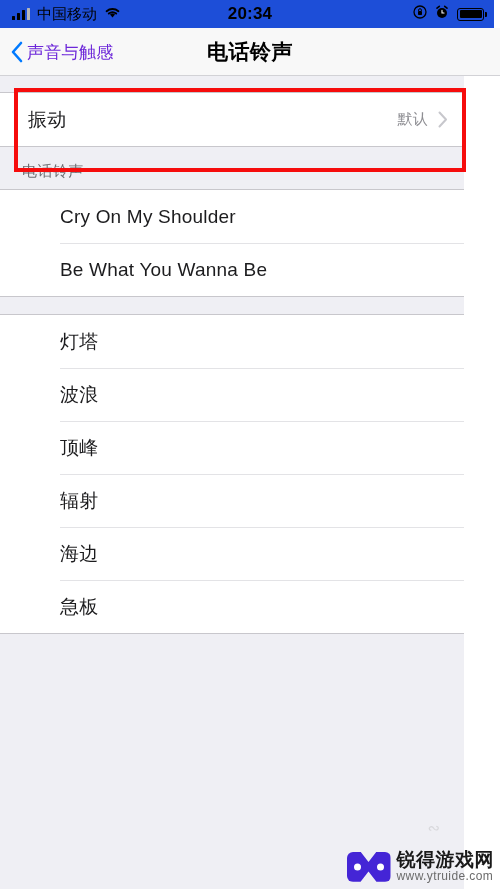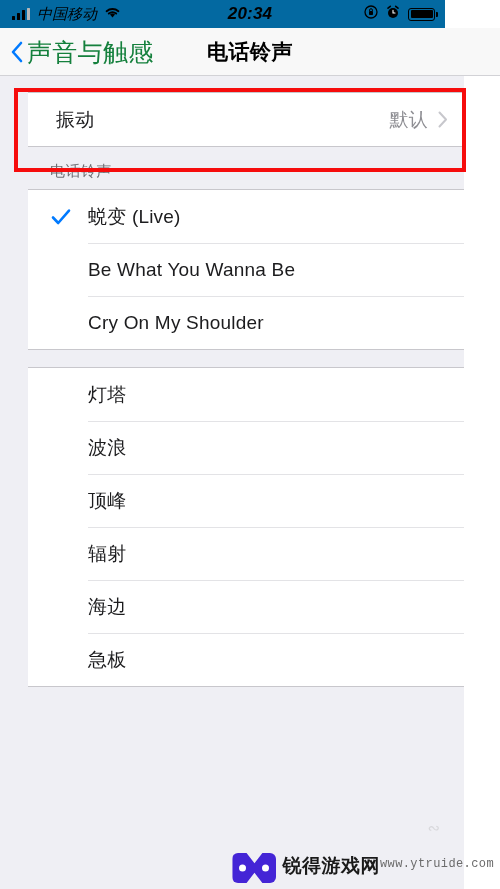--- a/index.html
+++ b/index.html
@@ -6,23 +6,23 @@
   html, body {
     width: 500px; height: 889px;
     font-family: "Liberation Sans", "DejaVu Sans", sans-serif;
     background: #efeff4;
     overflow: hidden;
   }
   #screen { position: relative; width: 500px; height: 889px; background: #ffffff; }
 
   
   .statusbar {
-    position: absolute; top: 0; left: 0; width: 445px; height: 28px;
-    background: #0369a1;
-    display: flex; align-items: center; font-style: italic;
+    position: absolute; top: 0; left: 0; width: 494px; height: 28px;
+    background: #1d4ed8;
+    display: flex; align-items: center;
   }
   .sb-left { position: absolute; left: 12px; display: flex; align-items: center; gap: 7px; }
   .sb-center { position: absolute; left: 0; width: 500px; text-align: center;
                font-size: 17px; font-weight: bold; color: #000; letter-spacing: .2px; }
   .sb-right { position: absolute; right: 10px; display: flex; align-items: center; gap: 8px; }
 
   .signal { display: flex; align-items: flex-end; gap: 2px; height: 12px; }
   .signal i { display: block; width: 3px; background: #000; border-radius: .5px; }
   .signal i:nth-child(1) { height: 4px; }
   .signal i:nth-child(2) { height: 7px; }
@@ -39,45 +39,45 @@
   
   .navbar {
     position: absolute; top: 28px; left: 0; width: 500px; height: 48px;
     background: #f8f8f8; border-bottom: 1px solid #d2d2d6;
   }
   .back-btn {
     position: absolute; left: 10px; top: 0; height: 48px;
     display: flex; align-items: center; gap: 4px; cursor: pointer;
   }
   .chev-left { width: 13px; height: 22px; flex: none; }
-  .back-label { font-size: 25px; color: #15803d; letter-spacing: .3px; }
+  .back-label { font-size: 17px; color: #6d28d9; letter-spacing: .3px; }
   .nav-title {
     position: absolute; left: 0; top: 0; width: 500px; height: 48px;
     display: flex; align-items: center; justify-content: center;
     font-size: 21px; font-weight: bold; color: #000; letter-spacing: .5px;
   }
 
   
   .content { position: absolute; top: 76px; left: 0; width: 464px; height: 813px;
-             background: #efeff4; padding-left: 28px; }
+             background: #efeff4; }
 
   .gap { background: #efeff4; }
 
   .group { background: #ffffff; border-top: 1px solid #c8c7cc; border-bottom: 1px solid #c8c7cc; }
 
   .row {
     position: relative; height: 53px; display: flex; align-items: center;
     padding-left: 60px; padding-right: 16px; background: #fff; cursor: pointer;
   }
   .row + .row::before {
     content: ""; position: absolute; left: 60px; right: 0; top: 0; height: 1px;
     background: #e3e3e6;
   }
   .row-label { font-size: 19px; color: #1c1c1e; letter-spacing: .2px; }
-  .row-value { margin-left: auto; font-size: 19px; color: #8e8e93; letter-spacing: .2px; }
+  .row-value { margin-left: auto; font-size: 15px; color: #8e8e93; letter-spacing: .2px; }
   .row-chevron { width: 10px; height: 17px; margin-left: 10px; flex: none; }
 
   .row.vibration { padding-left: 28px; }
   .row.vibration::before { display: none; }
 
   .check {
     position: absolute; left: 22px; top: 50%; transform: translateY(-50%);
     width: 22px; height: 22px;
   }
 
@@ -102,21 +102,21 @@
     border-radius: 6px;
     position: relative;
     clip-path: polygon(0% 0%, 32% 0%, 50% 34%, 68% 0%, 100% 0%, 100% 100%, 68% 100%, 50% 66%, 32% 100%, 0% 100%);
   }
   .wm-mark::before, .wm-mark::after {
     content: ""; position: absolute; top: 50%; transform: translateY(-50%);
     width: 7px; height: 7px; background: #fff; border-radius: 50%;
   }
   .wm-mark::before { left: 7px; }
   .wm-mark::after { right: 7px; }
-  .wm-text { display: flex; line-height: 1.05; font-family: Liberation Mono, monospace; }
+  .wm-text { display: flex; flex-direction: column; line-height: 1.05; }
   .wm-title { font-size: 19px; font-weight: bold; color: #1a1a1a; letter-spacing: .5px; }
   .wm-url { font-size: 12px; color: #6b6b6b; letter-spacing: .4px; }
   .wm-swoosh { position: absolute; right: 60px; bottom: 52px; color: #d8d8dc; font-size: 15px; }
 </style>
 </head>
 <body>
 
 <div id="screen">
 
   <div class="statusbar">
@@ -185,30 +185,24 @@
             <path d="M1.5 1.5 L8 8.5 L1.5 15.5" stroke="#c7c7cc" stroke-width="2" fill="none" stroke-linecap="round" stroke-linejoin="round"></path>
           </svg>
         </span>
       </div>
     </div>
 
     <div class="section-header">电话铃声</div>
 
     <div class="group" id="group-custom">
         <div class="row">
-          <span class="check"><svg width="22" height="22" viewBox="0 0 22 22">
-              <path d="M3 11.5 L8.2 17 L19 4.6" stroke="#007aff" stroke-width="2.6" fill="none" stroke-linecap="round" stroke-linejoin="round"></path>
-            </svg></span>
-          <span class="row-label">蜕变 (Live)</span>
+          <span class="row-label">Cry On My Shoulder</span>
         </div>
         <div class="row">
           <span class="row-label">Be What You Wanna Be</span>
-        </div>
-        <div class="row">
-          <span class="row-label">Cry On My Shoulder</span>
         </div>
       </div>
 
     <div class="gap" style="height:17px"></div>
 
     <div class="group" id="group-default">
         <div class="row">
           <span class="row-label">灯塔</span>
         </div>
         <div class="row">

